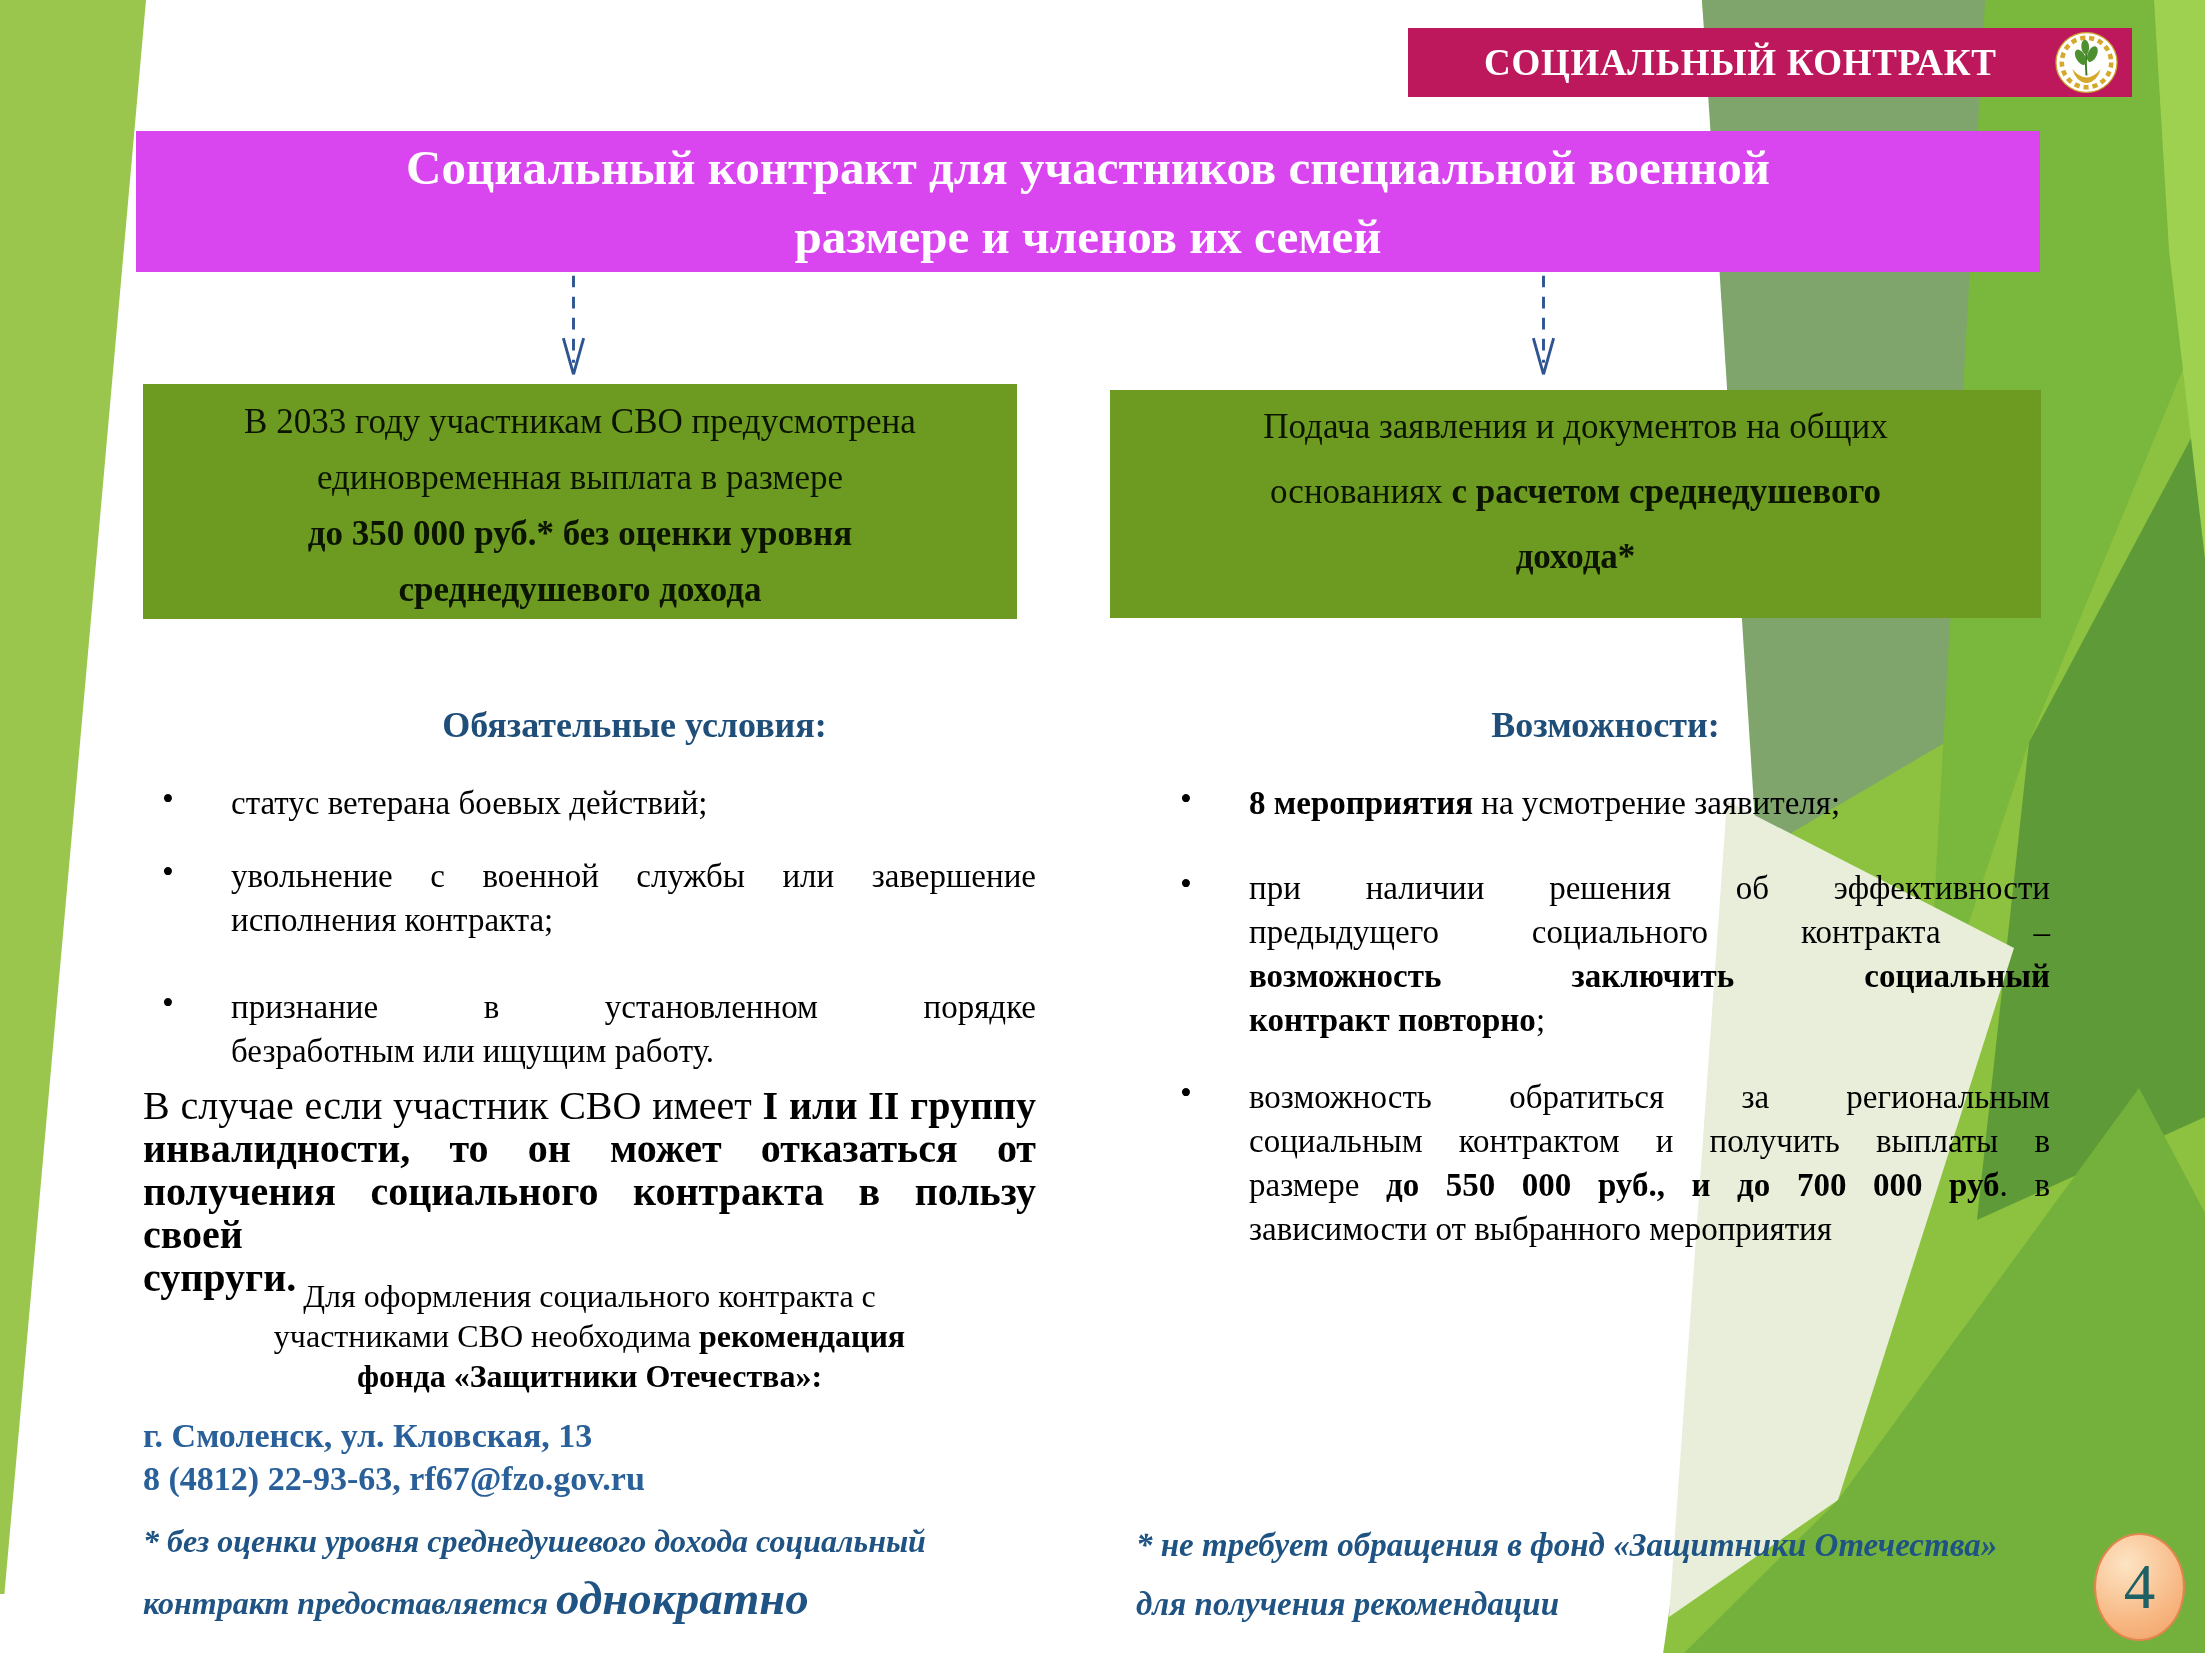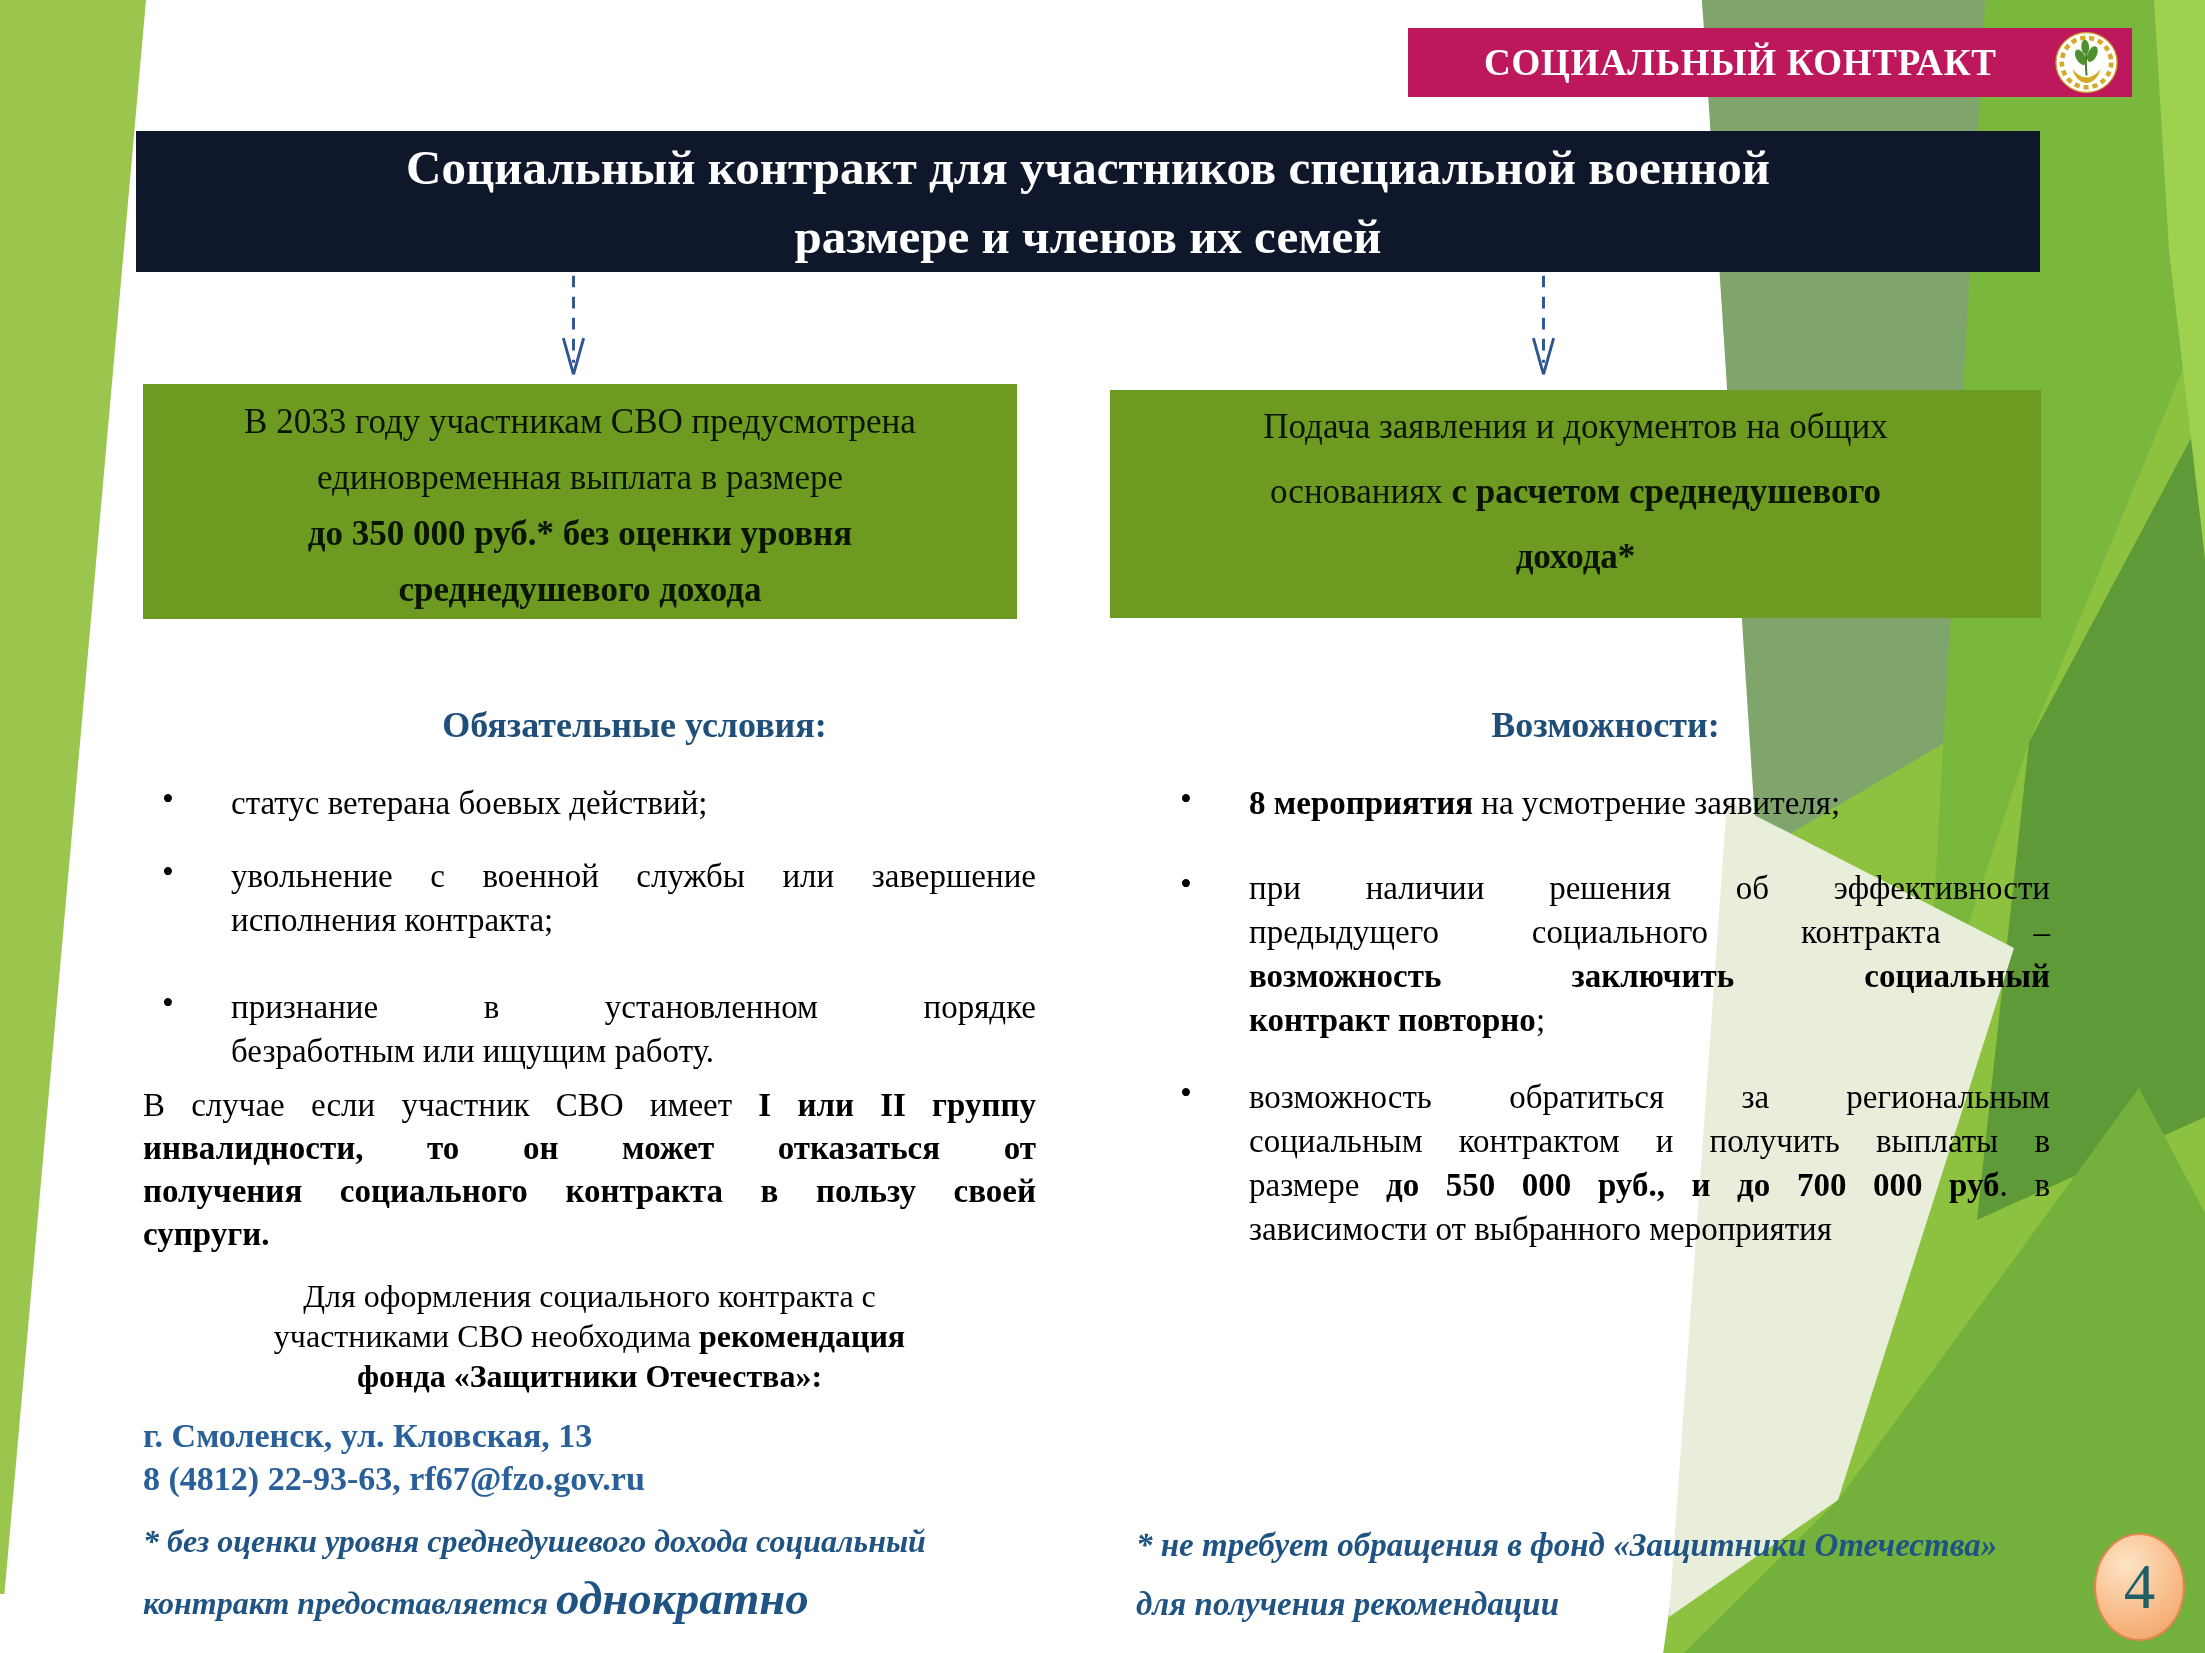--- a/index.html
+++ b/index.html
@@ -14,21 +14,21 @@
   .bg-pale{background:#e8eed9;clip-path:polygon(1727px 801px,2014px 948px,1838px 1500px,1669px 1617px);}
   .bg-low{background:#74b13c;clip-path:polygon(1838px 1500px,2139px 1088px,2205px 1213px,2205px 1654px,1683px 1654px);}
   .bg-edge{background:#9ed14f;clip-path:polygon(2154px 0px,2205px 0px,2205px 559px,2169px 250px);}
 
   .banner{position:absolute;left:1408px;top:28px;width:724px;height:69px;background:#be185d;
           display:flex;align-items:center;justify-content:flex-end;z-index:3;}
   .banner-label{color:#ffffff;font-weight:bold;font-size:37px;letter-spacing:0.7px;white-space:nowrap;
                 flex:1;text-align:center;padding-left:22px;}
   .banner-logo{width:71px;height:65px;margin-right:10.3px;flex:0 0 auto;}
 
-  .title-bar{position:absolute;left:136px;top:131px;width:1904px;height:141px;background:#0f172a;
+  .title-bar{position:absolute;left:136px;top:131px;width:1904px;height:141px;background:#d946ef;
              z-index:2;text-align:center;padding-top:1.5px;box-sizing:border-box;}
   .title-line{display:block;color:#ffffff;font-weight:bold;font-size:49px;line-height:69px;}
 
   .arrow{position:absolute;z-index:2;width:29px;height:103px;}
   .arrow-1{left:559px;top:275px;}
   .arrow-2{left:1529px;top:275px;}
 
   .obox{position:absolute;background:#6d9b21;color:#0b1400;z-index:2;text-align:center;box-sizing:border-box;}
   .obox-left{left:143px;top:384px;width:874px;height:235px;padding-top:10.3px;}
   .obox-right{left:1110px;top:390px;width:931px;height:228px;padding-top:4px;}
@@ -43,21 +43,21 @@
 
   .bullets{position:absolute;z-index:2;font-size:33px;color:#000;}
   .bullets-left{left:143px;top:0px;width:893px;}
   .bullets-right{left:1161px;top:0px;width:889px;}
   .bullet{position:absolute;left:0;width:100%;}
   .bullet-inner{position:relative;padding-left:88px;}
   .dot{position:absolute;left:19px;top:-1.5px;font-size:34px;}
   .ln{display:block;line-height:44px;}
   .jl{text-align:justify;text-align-last:justify;}
 
-  .para{position:absolute;left:143px;top:1084px;width:893px;z-index:2;font-size:33px;color:#000;}
+  .para{position:absolute;left:143px;top:1084px;width:893px;z-index:2;font-size:40px;color:#000;}
   .para .ln{line-height:43px;}
 
   .note{position:absolute;left:143px;top:1276px;width:893px;z-index:2;font-size:32px;color:#000;text-align:center;}
   .note .ln{line-height:40px;}
 
   .contact{position:absolute;left:143px;top:1414px;width:893px;z-index:2;font-size:34px;color:#2a6099;
            font-weight:bold;text-align:left;}
   .contact .ln{line-height:43px;}
 
   .footnote{position:absolute;z-index:2;color:#1e5383;font-style:italic;font-weight:bold;}

